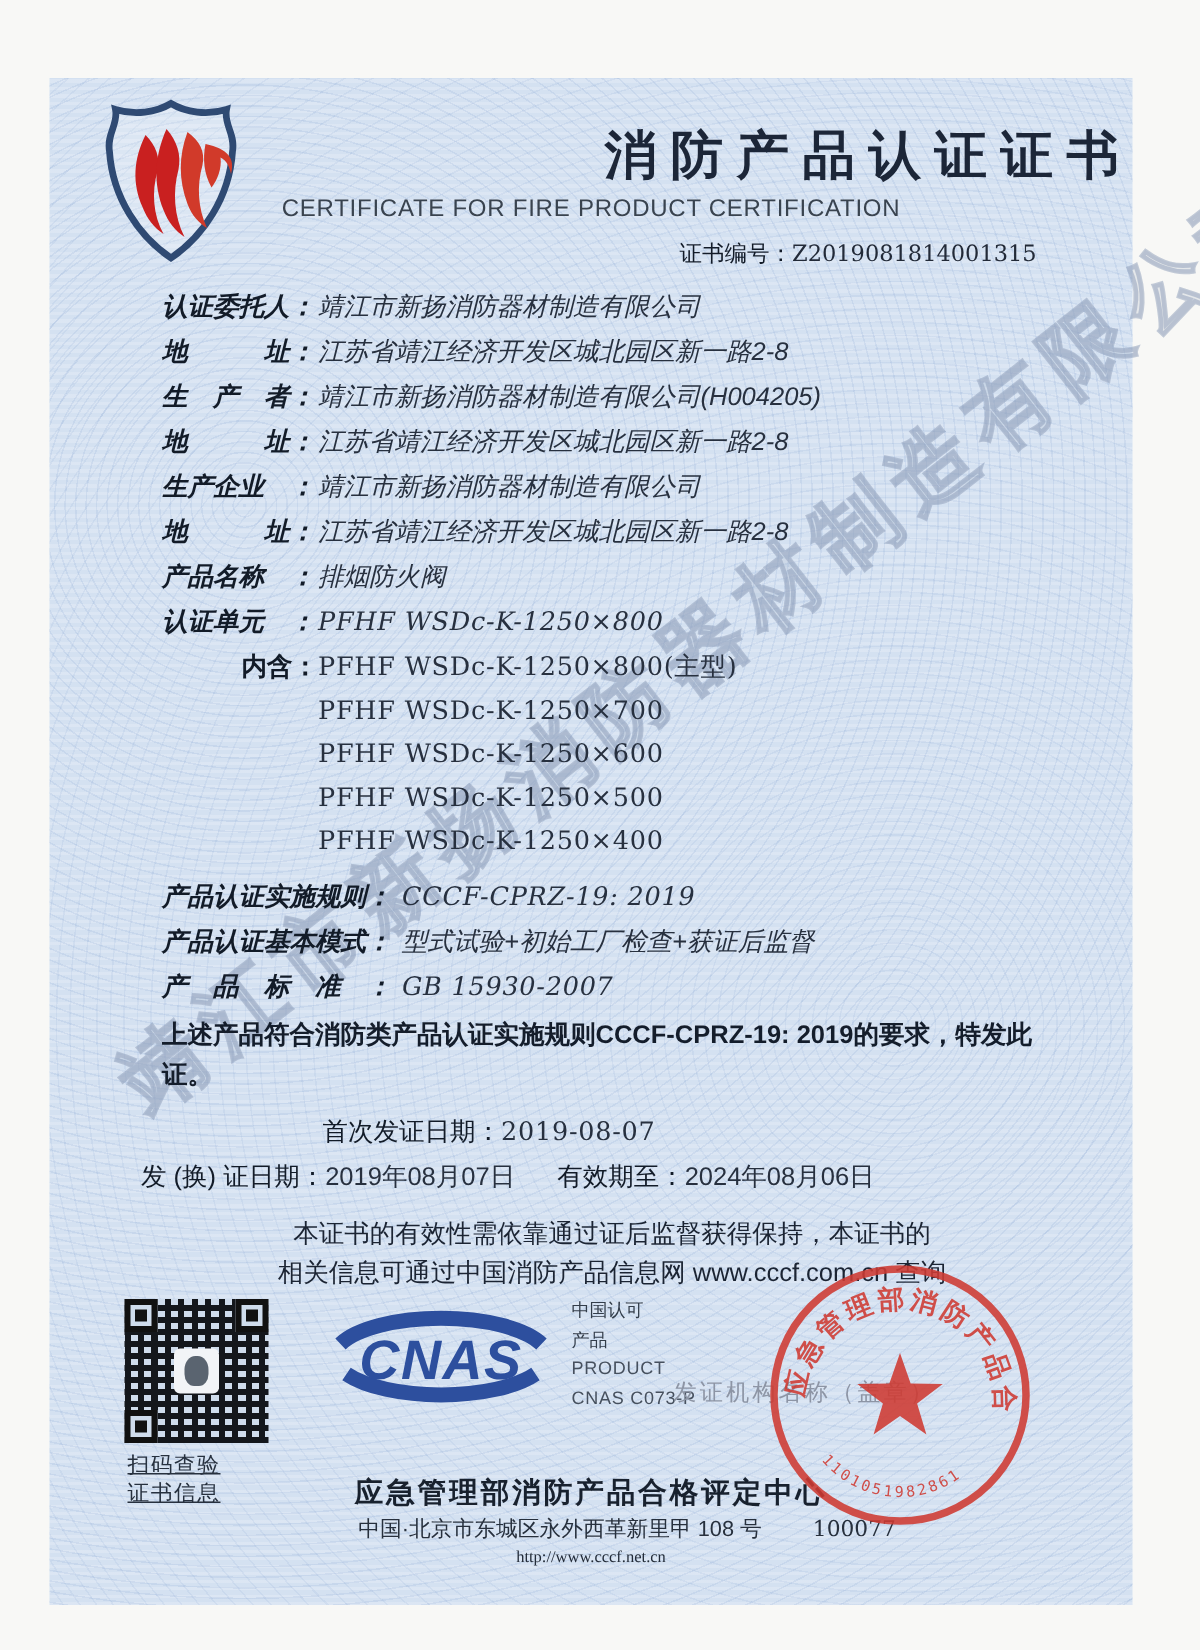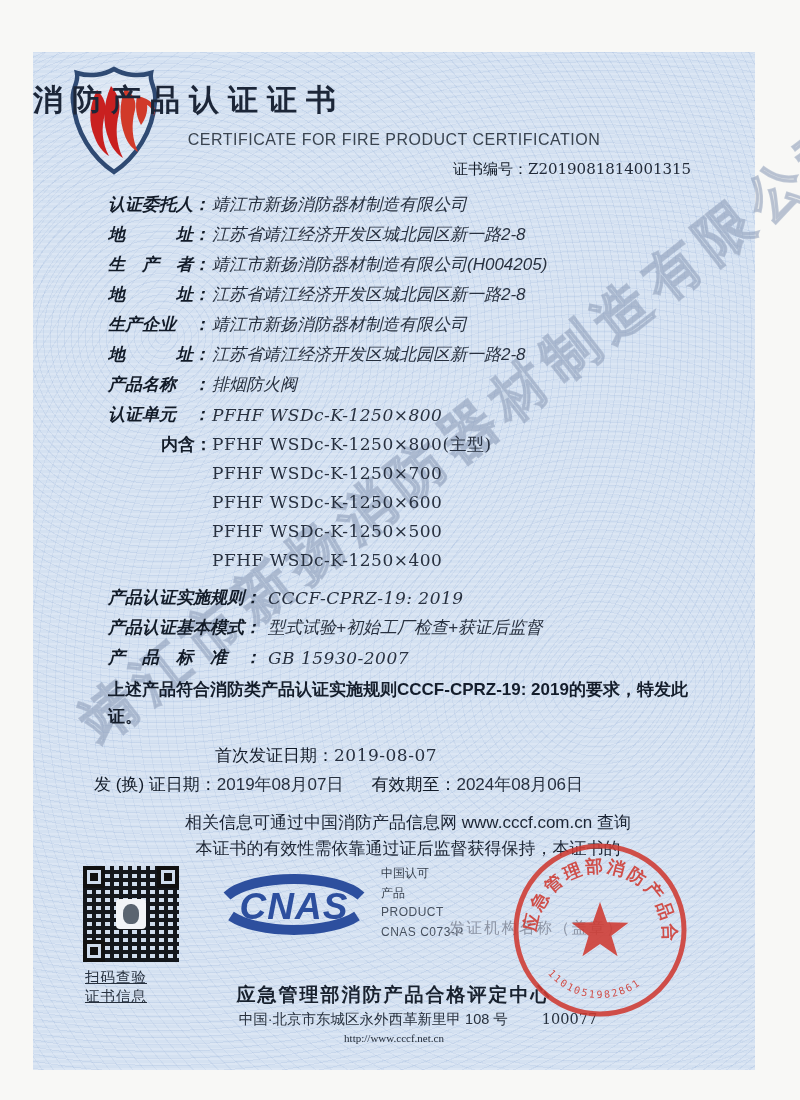--- a/index.html
+++ b/index.html
@@ -21,22 +21,22 @@
   .watermark {
     position:absolute; left:55px; top:640px; width:960px;
     transform:rotate(-38deg); transform-origin:left center;
     font-size:56px; font-weight:700; letter-spacing:9px; white-space:nowrap;
     color:rgba(152,166,192,.20);
     -webkit-text-stroke:1.5px rgba(140,156,184,.50);
     pointer-events:none;
   }
   .logo { position:absolute; left:20px; top:10px; width:122px; height:118px; }
   .title {
-    position:absolute; top:28px; left:0; width:100%; text-align:left;
-    font-size:30px; font-weight:700; letter-spacing:9px; color:#1c2638;
+    position:absolute; top:28px; left:0; width:100%; text-align:right;
+    font-size:35px; font-weight:700; letter-spacing:9px; color:#1c2638;
   }
   .subtitle {
     position:absolute; top:79px; left:0; width:100%; text-align:center;
     font-size:16px; color:#39434f; letter-spacing:.5px;
   }
   .certno {
     position:absolute; left:420px; top:108px; font-size:15px; color:#222a38;
   }
   .certno .num { font-family:"DejaVu Serif","Liberation Serif",serif; }
   .content {
@@ -124,22 +124,22 @@
     <div class="statement">上述产品符合消防类产品认证实施规则CCCF-CPRZ-19: 2019的要求，特发此证。</div>
 
     <div class="first-issue">
       <span class="b">首次发证日期：</span><span class="val latin">2019-08-07</span>
     </div>
     <div class="issue-row">
       <span class="b">发 (换) 证日期：</span><span class="val">2019年08月07日</span><span class="gap"></span><span class="b">有效期至：</span><span class="val">2024年08月06日</span>
     </div>
 
     <div class="notice">
+      <div>本证书的有效性需依靠通过证后监督获得保持，本证书的</div>
       <div>相关信息可通过中国消防产品信息网 www.cccf.com.cn 查询</div>
-      <div>本证书的有效性需依靠通过证后监督获得保持，本证书的</div>
     </div>
   </div>
 
   <div class="qr">
     <span class="finder f-tl"></span>
     <span class="finder f-tr"></span>
     <span class="finder f-bl"></span>
     <span class="center-logo"></span>
   </div>
   <div class="qr-caption">

